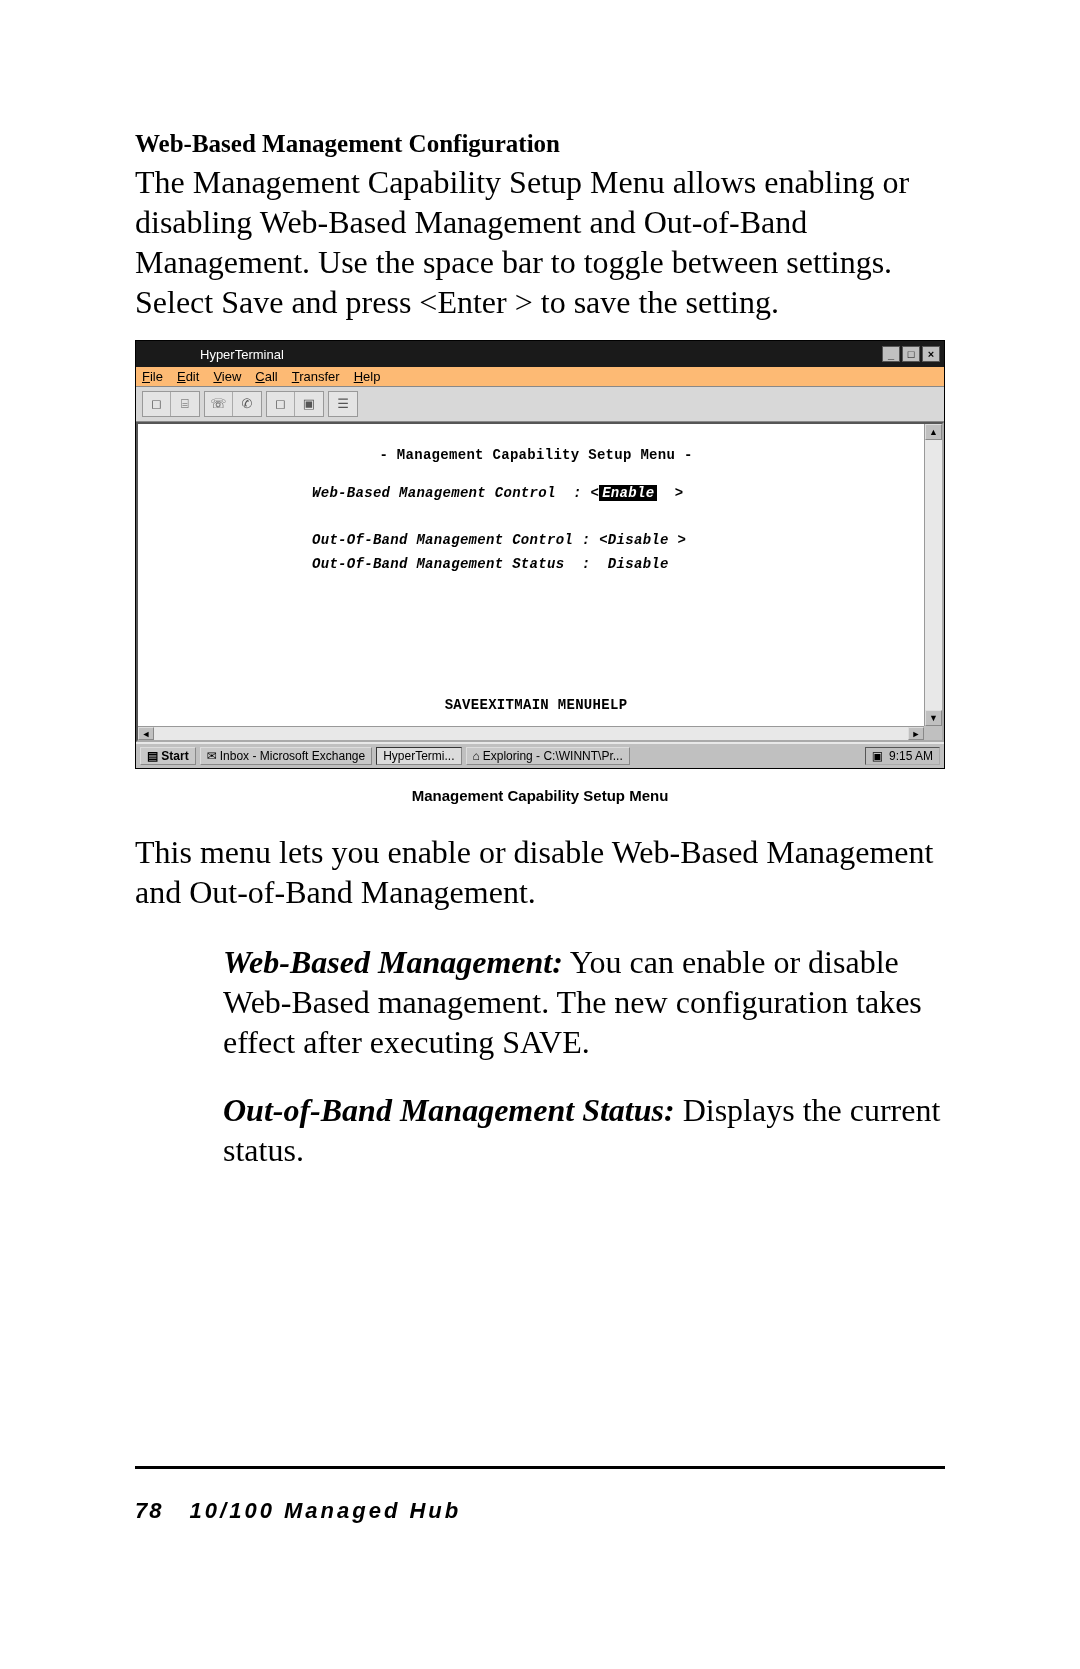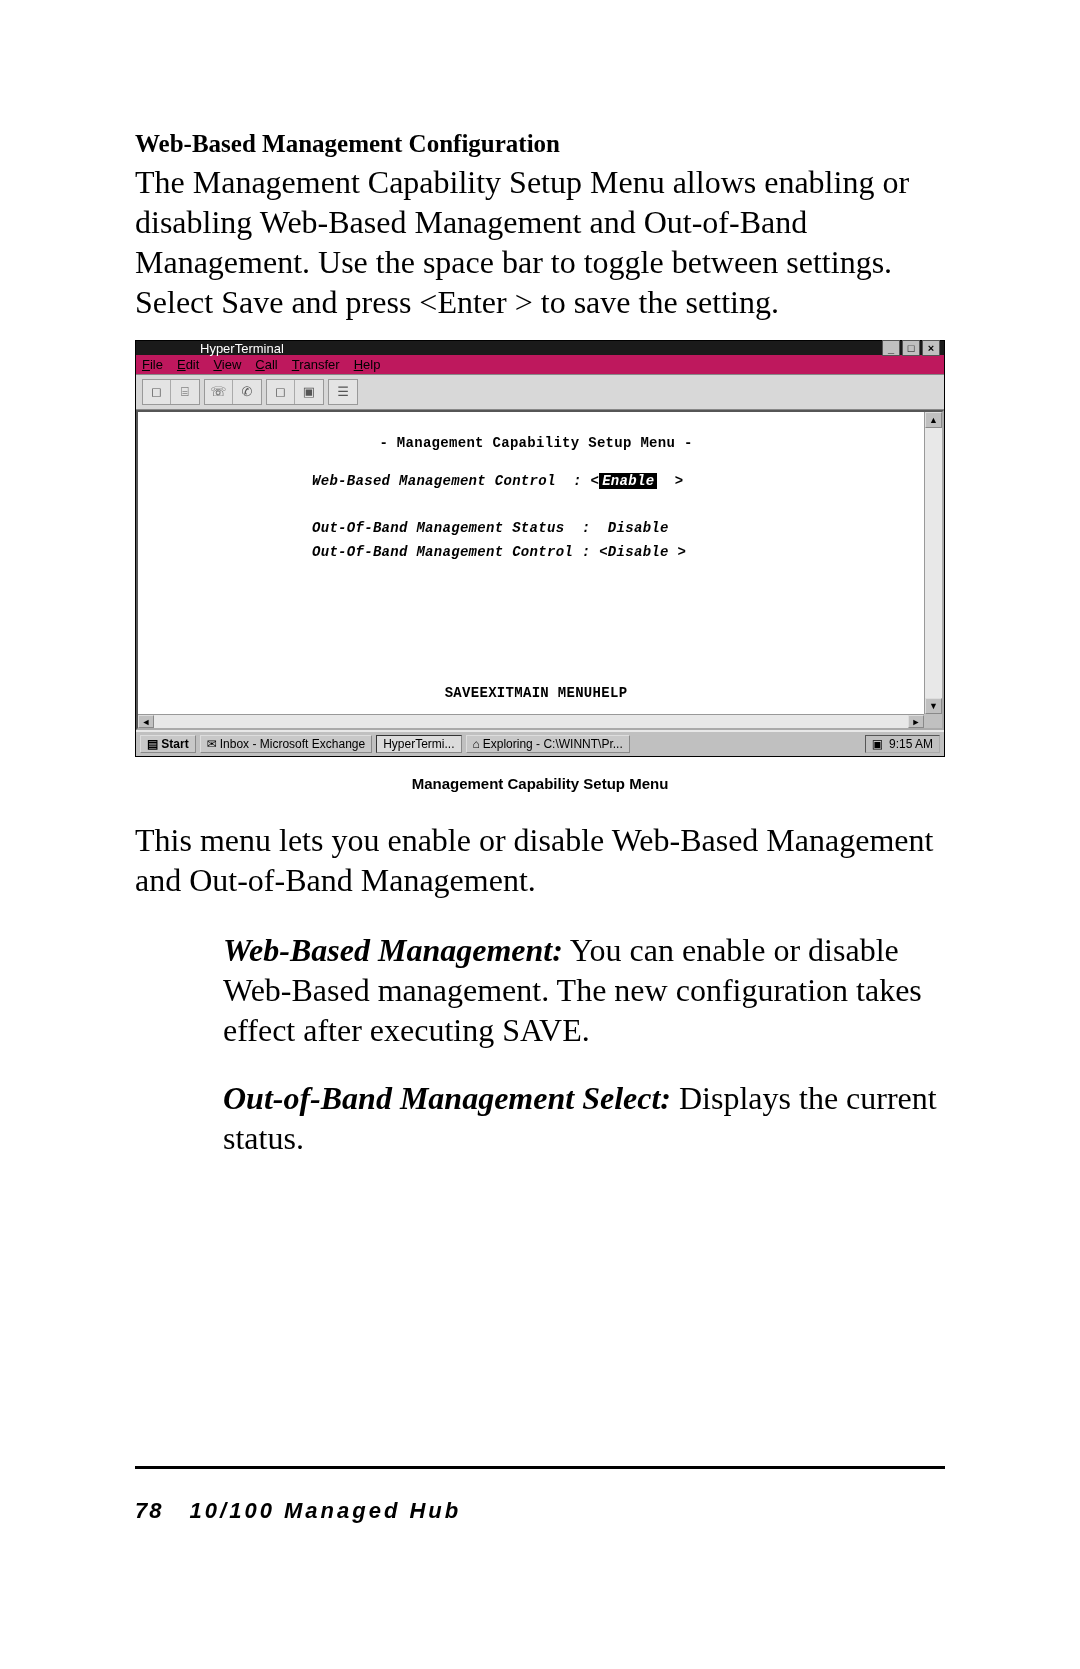--- a/index.html
+++ b/index.html
@@ -26,21 +26,21 @@
       margin-top: 18px;
       border: 1px solid #000;
       background: #f0f0f0;
       position: relative;
     }
     .titlebar {
       background: #1a1a1a;
       color: #fff;
       display: flex;
       align-items: center;
-      height: 14px;
+      height: 26px;
       padding: 0 4px;
       font-family: Tahoma, Arial, sans-serif;
       font-size: 13px;
     }
     .titlebar .title-text {
       flex: 1;
       padding-left: 60px;
     }
     .win-buttons {
       display: flex;
@@ -52,21 +52,21 @@
       background: #c0c0c0;
       border: 1px solid #555;
       display: flex;
       align-items: center;
       justify-content: center;
       font-size: 11px;
       font-weight: bold;
       color: #000;
     }
     .menubar {
-      background: #be185d;
+      background: #fdba74;
       border-bottom: 1px solid #888;
       padding: 2px 6px;
       display: flex;
       gap: 14px;
       font-family: Tahoma, Arial, sans-serif;
       font-size: 13px;
     }
     .menubar span { }
     .menubar span u { text-decoration: underline; }
     .toolbar {
@@ -288,22 +288,22 @@
         <div class="tb-btn">☰</div>
       </div>
     </div>
 
     <div class="terminal-area">
       <div class="terminal-content">
         <div class="term-line term-title">- Management Capability Setup Menu -</div>
         <div class="term-fields">
           <div class="term-line"><span>Web-Based Management Control  : &lt;</span><span class="hl">Enable</span><span>  &gt;</span></div>
           <div class="term-line">&nbsp;</div>
+          <div class="term-line">Out-Of-Band Management Control : &lt;Disable &gt;</div>
           <div class="term-line">Out-Of-Band Management Status  :  Disable</div>
-          <div class="term-line">Out-Of-Band Management Control : &lt;Disable &gt;</div>
         </div>
         <div class="term-actions">
           <span class="term-line">SAVE</span>
           <span class="term-line">EXIT</span>
           <span class="term-line">MAIN MENU</span>
           <span class="term-line">HELP</span>
         </div>
       </div>
       <div class="vscroll">
         <div class="scroll-btn">▲</div>
@@ -344,21 +344,21 @@
 
   <div class="caption">Management Capability Setup Menu</div>
 
   <div class="body-text">This menu lets you enable or disable Web-Based Management and Out-of-Band Management.</div>
 
   <div class="indented-block">
     <div class="body-text">
       <b><i>Web-Based Management:</i></b><span> You can enable or disable Web-Based management. The new configuration takes effect after executing SAVE.</span>
     </div>
     <div class="body-text">
-      <b><i>Out-of-Band Management Select:</i></b><span> Displays the current status.</span>
+      <b><i>Out-of-Band Management Status:</i></b><span> Displays the current status.</span>
     </div>
   </div>
 
 </div>
 
 <div class="hr-footer"></div>
 <div class="footer">
   <span class="page-num">78</span>
   <span class="book">10/100 Managed Hub</span>
 </div>

